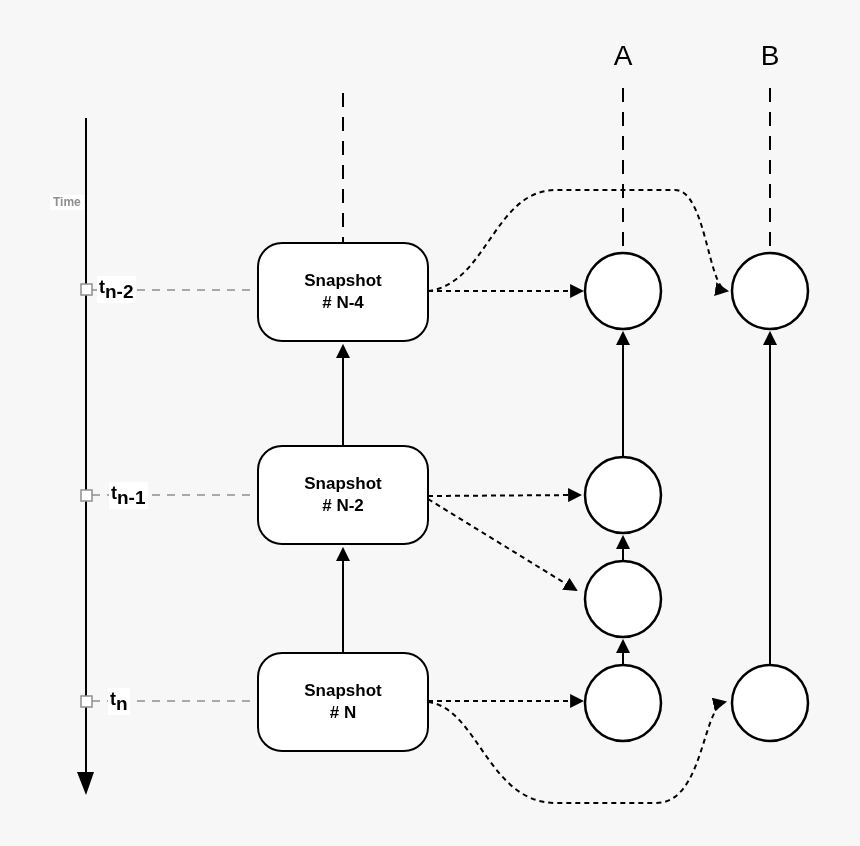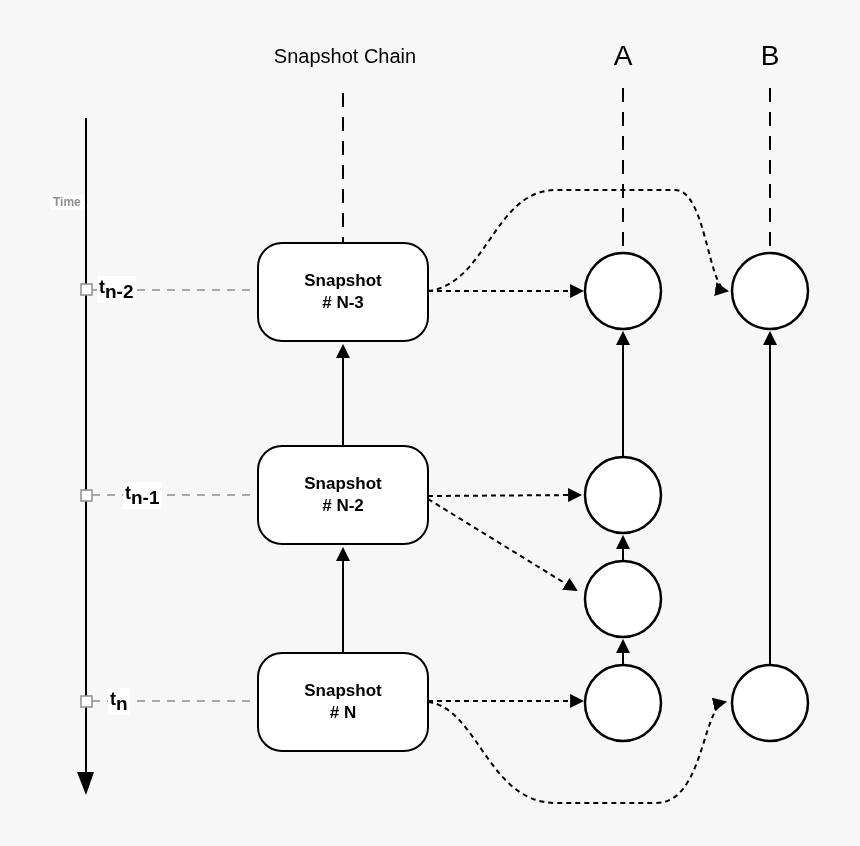--- a/index.html
+++ b/index.html
@@ -99,33 +99,32 @@
 
     <line x1="428" y1="291" x2="582" y2="291" class="ln dash-dot" marker-end="url(#arr)"></line>
     <path d="M428,291 C487,284 494,190 556,190 L675,190 C706,190 708,288 727,291" class="ln dash-dot" marker-end="url(#arr)"></path>
     <line x1="428" y1="496" x2="580" y2="495" class="ln dash-dot" marker-end="url(#arr)"></line>
     <line x1="428" y1="499" x2="576" y2="590" class="ln dash-dot" marker-end="url(#arr)"></line>
     <line x1="428" y1="701" x2="582" y2="701" class="ln dash-dot" marker-end="url(#arr)"></line>
     <path d="M428,702 C478,708 488,803 556,803 L656,803 C704,803 702,707 725,702" class="ln dash-dot" marker-end="url(#arr)"></path>
   </svg>
 
   <div class="labels">
-    <div class="lbl title-lbl" style="left:345px; top:45px;">Snapshot Chain</div>
     <div class="lbl col-lbl" style="left:623px; top:40px;">A</div>
     <div class="lbl col-lbl" style="left:770px; top:40px;">B</div>
 
     <div class="lbl time-lbl" style="left:50px; top:195px;">Time</div>
 
     <div class="lbl tick-lbl" style="left:97px; top:276px;"><span>t</span><sub>n-2</sub></div>
-    <div class="lbl tick-lbl" style="left:123px; top:482px;"><span>t</span><sub>n-1</sub></div>
+    <div class="lbl tick-lbl" style="left:109px; top:482px;"><span>t</span><sub>n-1</sub></div>
     <div class="lbl tick-lbl" style="left:108px; top:688px;"><span>t</span><sub>n</sub></div>
 
     <div class="box-lbl" style="left:258px; top:243px;">
       <span>Snapshot</span>
-      <span># N-3</span>
+      <span># N-4</span>
     </div>
     <div class="box-lbl" style="left:258px; top:446px;">
       <span>Snapshot</span>
       <span># N-2</span>
     </div>
     <div class="box-lbl" style="left:258px; top:653px;">
       <span>Snapshot</span>
       <span># N</span>
     </div>
   </div>

